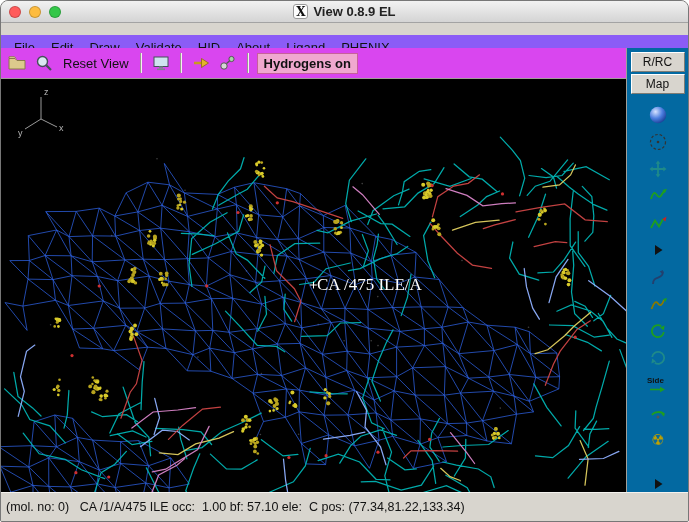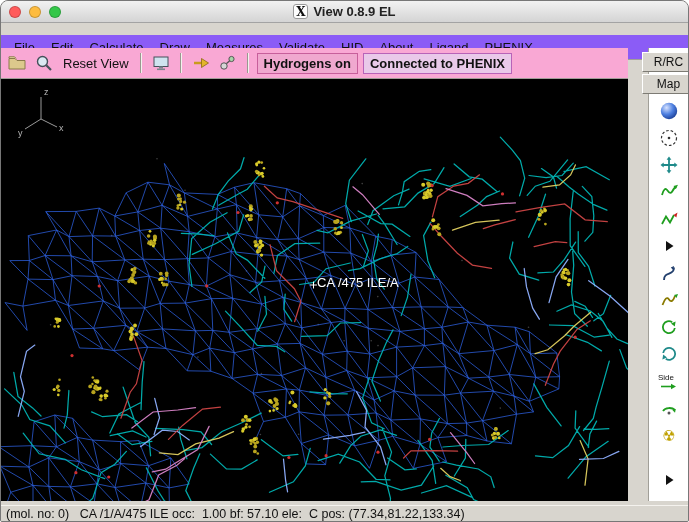--- a/index.html
+++ b/index.html
@@ -28,53 +28,53 @@
   
   .menubar{
     position:absolute;left:0;top:22px;width:100%;height:25px;
     background:#8b5cf6;border-bottom:1px solid #a19f98;
     display:flex;align-items:center;padding-left:5px;font-size:13px;color:#111;margin-top:12px;
   }
   .menuitem{padding:3px 8px;cursor:default;white-space:nowrap;}
   
   .toolbar{
     position:absolute;left:0;top:47px;width:627px;height:31px;
-    background:#f9a8d4;border-bottom:1px solid #a19f98;
+    background:#d946ef;border-bottom:1px solid #a19f98;
     display:flex;align-items:center;padding:0 5px;gap:5px;font-size:13px;color:#111;
   }
   .ticon{width:22px;height:22px;display:inline-flex;align-items:center;justify-content:center;}
   .tlabel{padding:2px 3px;white-space:nowrap;}
   .tsep{width:0;height:20px;border-left:1px solid #9a9890;border-right:1px solid #f4f2ee;margin:0 3px;}
   .badge{padding:2px 6px;border:1px solid;font-size:13px;white-space:nowrap;color:#111;font-weight:bold;}
   
   .canvas{
     position:absolute;left:0;top:78px;width:627px;height:422px;background:#000;cursor:crosshair;overflow:hidden;
   }
   .canvas svg{position:absolute;left:0;top:0;}
   .atomlabel{
-    position:absolute;color:#fff;font-size:13px;white-space:nowrap;
-    font-family:Liberation Sans, sans-serif;text-shadow:0 0 2px #000;
+    position:absolute;color:#fff;font-size:17px;white-space:nowrap;
+    font-family:Liberation Serif, serif;text-shadow:0 0 2px #000;
   }
   
   .rightpanel{
-    position:absolute;right:0;top:47px;width:40px;height:453px;
-    background:#ffffff;border-left:1px solid #a19f98;
+    position:absolute;right:0;top:47px;width:62px;height:453px;
+    background:#0369a1;border-left:1px solid #a19f98;
     display:flex;flex-direction:column;align-items:center;padding-top:3px;
   }
   .rp-btn{
     width:54px;height:20px;margin:1px 0;font-size:12px;color:#111;
     background:#d8d5ce;border:1px solid;border-color:#ffffff #7d7b74 #7d7b74 #ffffff;
     font-family:"Liberation Sans",sans-serif;cursor:default;
   }
   .iconcol{display:flex;flex-direction:column;align-items:center;margin-top:6px;flex:1;width:100%;}
-  .rp-icon{width:30px;height:27px;display:flex;align-items:flex-start;justify-content:center;}
+  .rp-icon{width:30px;height:27px;display:flex;align-items:center;justify-content:center;font-weight:bold;}
   .rp-icon.last{margin-top:auto;margin-bottom:4px;}
   
   .statusbar{
-    position:absolute;left:0;bottom:0;width:100%;height:16px;
+    position:absolute;left:0;bottom:0;width:100%;height:29px;
     background:#d8d5ce;border-top:1px solid #f4f2ee;
     display:flex;align-items:center;padding-left:5px;
     font-size:12.5px;color:#111;
   }
   .statusbar span{white-space:pre;}
 </style>
 </head>
 <body>
 
 <div class="window">
@@ -87,23 +87,21 @@
     </div>
     <div class="titletext">
       <span class="xlogo">X</span>
       <span>View 0.8.9 EL</span>
     </div>
   </div>
 
   <div class="menubar" id="menubar">
       <span class="menuitem"><u>F</u>ile</span>
       <span class="menuitem"><u>E</u>dit</span>
-      <span class="menuitem"><u>C</u>alculate</span>
       <span class="menuitem"><u>D</u>raw</span>
-      <span class="menuitem"><u>M</u>easures</span>
       <span class="menuitem"><u>V</u>alidate</span>
       <span class="menuitem"><u>H</u>ID</span>
       <span class="menuitem"><u>A</u>bout</span>
       <span class="menuitem"><u>L</u>igand</span>
       <span class="menuitem"><u>P</u>HENIX</span>
     </div>
 
   <div class="toolbar">
     <span class="ticon">
         <svg width="20" height="20" viewBox="0 0 20 20">
@@ -135,21 +133,20 @@
       </span>
     <span class="ticon">
         <svg width="20" height="20" viewBox="0 0 20 20">
           <path d="M7.7 11.3 L12 7.4" stroke="#555" stroke-width="1.3"></path>
           <circle cx="6" cy="13" r="3.2" fill="#d6d6d6" stroke="#555"></circle>
           <circle cx="13.5" cy="6" r="2.6" fill="#a7d3a7" stroke="#555"></circle>
         </svg>
       </span>
     <span class="tsep"></span>
     <span class="badge" id="badge0" style="background: rgb(240, 168, 207); border-color: rgb(199, 95, 155);">Hydrogens on</span>
-    <span class="badge" id="badge1" style="background: rgb(233, 201, 233); border-color: rgb(184, 99, 184);">Connected to PHENIX</span>
   </div>
 
   <div class="canvas">
     <svg id="scene" width="627" height="422" viewBox="0 0 627 422">
         <rect x="0" y="0" width="627" height="422" fill="#000000"></rect>
         <circle cx="317.2" cy="245.5" r="0.8" fill="#777" opacity="0.55"></circle>
         <circle cx="377.0" cy="266.6" r="0.8" fill="#777" opacity="0.55"></circle>
         <circle cx="527.5" cy="248.3" r="0.8" fill="#777" opacity="0.55"></circle>
         <circle cx="49.6" cy="245.7" r="0.8" fill="#777" opacity="0.55"></circle>
         <circle cx="376.8" cy="217.6" r="0.8" fill="#777" opacity="0.55"></circle>

